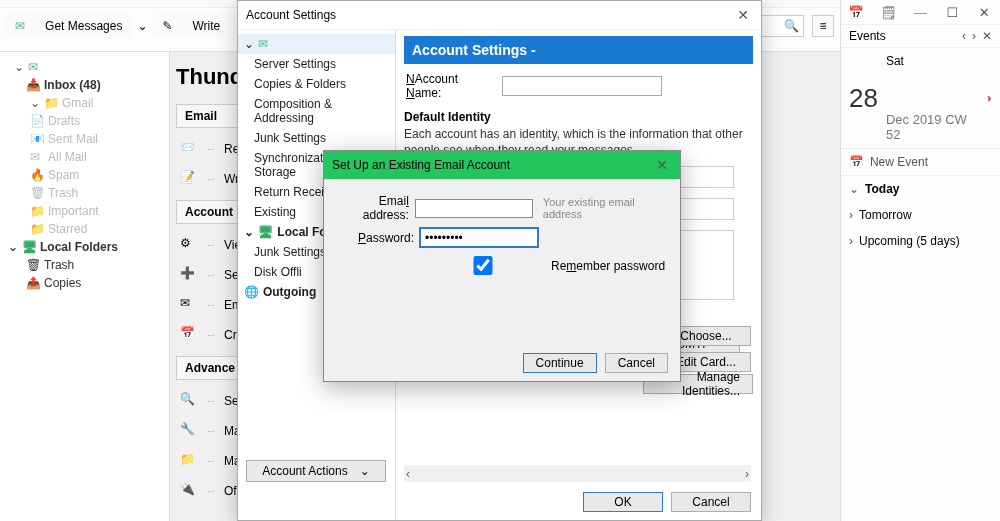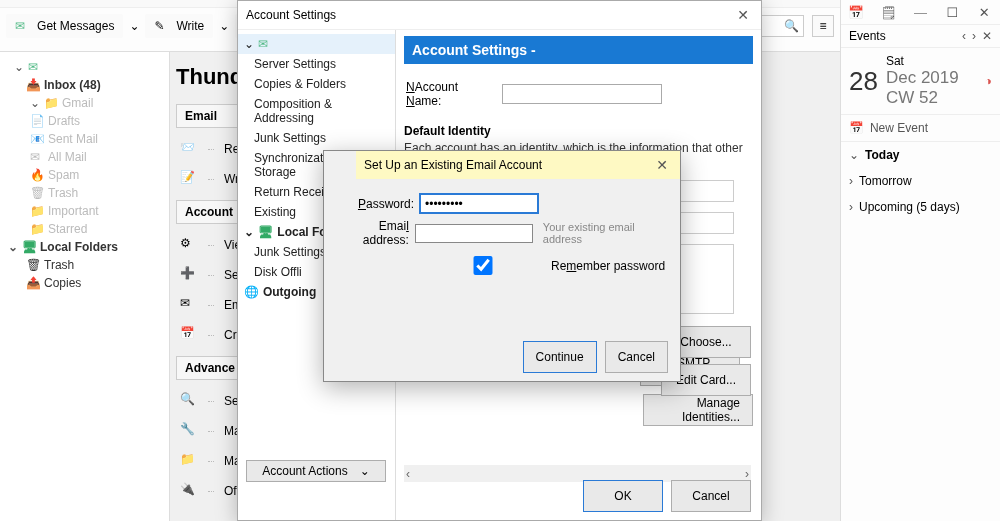--- a/index.html
+++ b/index.html
@@ -2,21 +2,21 @@
 <html><head>
 <meta charset="utf-8">
 <style>
   * { box-sizing: border-box; font-family: "Segoe UI", Tahoma, sans-serif; font-size: 12px; }
   body { margin: 0; width:1000px; height:521px; background:#f0f0f0; overflow:hidden; position:relative;}
   
   
   .main-toolbar { position:absolute; left:0; top:0; width:840px; height:52px; background:#fdfdfd; border-bottom:1px solid #ddd; }
   .main-toolbar .row1 { height:8px; background:#f9f9f9; border-bottom:1px solid #eee;}
   .main-toolbar .row2 { display:flex; align-items:center; height:36px; padding:0 6px; gap:4px;}
-  .tb-btn { display:flex; align-items:center; gap:12px; padding:4px 8px; border:1px solid transparent; border-radius:2px; background:#fafafa;}
+  .tb-btn { display:flex; align-items:center; gap:20px; padding:4px 8px; border:1px solid transparent; border-radius:2px; background:#fafafa;}
   .drop { width:14px; text-align:center;}
   .main-toolbar .searchbox { margin-left:auto; width:160px; height:22px; border:1px solid #ccc; background:#fff; display:flex; align-items:center; justify-content:flex-end; padding-right:4px;}
   .burger { width:22px;height:22px;display:flex;align-items:center;justify-content:center;border:1px solid #ccc; margin-left:4px; background:#fafafa;}
   
   .folder-tree { position:absolute; left:0; top:52px; width:170px; height:469px; background:#fff; border-right:1px solid #ddd; padding:6px 0;}
   .folder-tree .item { display:flex; align-items:center; gap:4px; padding:2px 6px 2px 14px; color:#333;}
   .folder-tree .item.sub { padding-left:30px; color:#bbb; filter:blur(0.6px);}
   .folder-tree .item .ic { width:14px;height:14px;display:inline-block;}
   .folder-tree .tw { width:10px; color:#555;}
   
@@ -31,38 +31,38 @@
   .dlg-acct { position:absolute; left:237px; top:0; width:525px; height:521px; background:#fff; border:1px solid #aaa; box-shadow:0 4px 20px rgba(0,0,0,.25); display:flex; flex-direction:column;}
   .dlg-title { display:flex; align-items:center; padding:6px 8px; border-bottom:1px solid #eee; font-size:12px;}
   .dlg-title .x { margin-left:auto; width:20px;text-align:center; font-size:14px; color:#555;}
   .dlg-body { flex:1; display:flex; overflow:hidden;}
   .acct-tree { width:158px; border-right:1px solid #ddd; background:#fff; padding-top:4px;}
   .acct-tree .row { padding:3px 10px 3px 16px; color:#222;}
   .acct-tree .row.head { background:#e5f1fb; display:flex; align-items:center; gap:4px; padding-left:6px;}
   .acct-tree .row.bold { font-weight:bold; display:flex; align-items:center; gap:4px; padding-left:6px;}
   .acct-right { flex:1; padding:6px 8px; position:relative;}
   .blue-bar { background:#1979d3; color:#fff; font-weight:bold; padding:6px 8px; font-size:14px;}
-  .form-row { display:flex; align-items:center; gap:6px; margin:16px 2px;}
+  .form-row { display:flex; align-items:center; gap:6px; margin:8px 2px;}
   .form-row label{ width:90px; text-align:left;}
   .form-row input[type=text]{ height:20px; border:1px solid #aaa; padding:0 4px; background:#fff;}
   .subhead { font-weight:bold; margin-top:10px;}
   .desc { color:#333; margin:2px 0 8px; line-height:1.35;}
   .grey-input { height:22px; border:1px solid #ccc; background:#fff; width:330px; margin-bottom:10px;}
-  .btn { height:32px; padding:4px 12px; border:1px solid #adadad; background:#e9e9e9; display:inline-flex; align-items:center; justify-content:center;}
+  .btn { height:20px; padding:4px 12px; border:1px solid #adadad; background:#e9e9e9; display:inline-flex; align-items:center; justify-content:center;}
   .right-col-btns { position:absolute; right:10px; display:flex; flex-direction:column; gap:6px;}
   .right-col-btns .btn{width:90px;}
   .acct-actions { position:absolute; left:8px; bottom:38px; width:140px; height:22px; border:1px solid #adadad; background:#e9e9e9; display:flex; align-items:center; justify-content:center; gap:6px;}
   .acct-actions::after{content:"⌄"; margin-left:6px;}
   .dlg-footer { position:absolute; right:10px; bottom:8px; display:flex; gap:8px;}
   .dlg-footer .btn{width:80px;}
   .scroll-hint { position:absolute; bottom:38px; left:166px; right:10px; height:17px; background:#f0f0f0; display:flex; align-items:center; justify-content:space-between; padding:0 2px; color:#666;}
   
   
   .dlg-setup { position:absolute; left:323px; top:150px; width:358px; height:232px; background:#f0f0f0; border:1px solid #888; box-shadow:0 6px 24px rgba(0,0,0,.3); z-index:10;}
-  .dlg-setup .dlg-title{background:#fef9c3;margin-left:32px;}
+  .dlg-setup .dlg-title{background:#22c55e;}
   .setup-body{ padding:8px 12px;}
   .setup-row{ display:flex; align-items:center; gap:6px; margin:6px 0;}
   .setup-row label{ width:78px; text-align:right;}
   .setup-row input{ width:118px; height:19px; border:1px solid #888; background:#fff; padding:0 4px;}
   .setup-row input.focus{ border:1px solid #2a7ad6; box-shadow:0 0 0 1px #2a7ad6;}
   .setup-row .hint{ color:#888; font-size:11px; margin-left:4px;}
   .setup-footer{ position:absolute; left:0; right:0; bottom:8px; display:flex; gap:8px; padding:0 12px;}
   .setup-footer .spacer{flex:1;}
   .setup-footer .btn.primary{ border-color:#2a7ad6;}
   
@@ -70,21 +70,21 @@
   .cal { position:absolute; right:0; top:0; width:160px; height:521px; background:#fdfdfd; border-left:1px solid #ddd;}
   .win-btns{ display:flex; height:25px; align-items:center; justify-content:flex-end; border-bottom:1px solid #eee;}
   .win-btns span{ width:34px; text-align:center; color:#555; font-size:13px;}
   .win-btns .dash{color:#888}
   .cal-head { display:flex; align-items:center; border-bottom:1px solid #eee; padding:4px 8px;}
   .cal-head .lbl{font-size:12px;}
   .cal-head .arrows{margin-left:auto; display:flex; gap:6px; color:#555;}
   .cal-date { display:flex; align-items:center; padding:6px 8px; border-bottom:1px solid #eee; gap:8px;}
   .cal-date .big{ font-size:26px; font-weight:300; color:#333;}
   .cal-date .col .d1{font-weight:normal;}
-  .cal-date .col .d2{color:#777; font-size:17px;}
+  .cal-date .col .d2{color:#777; font-size:13px;margin-top:44px;}
   .cal-date .dot{ margin-left:auto; color:#d9534f;}
   .new-event{ display:flex; align-items:center; gap:6px; padding:6px 8px; border-bottom:1px solid #eee; color:#555;}
   .cal-item{ display:flex; align-items:center; gap:6px; padding:6px 8px;}
   .cal-item .ar{ color:#555;}
   
   .ico-env::before{content:"✉"; color:#5b8;}
   .ico-fold::before{content:"📁";}
   .ico-trash::before{content:"🗑";}
   .ico-out::before{content:"📤";}
   .ico-cal::before{content:"📅";}
@@ -295,27 +295,27 @@
   </div>
 </div>
 
 <div class="dlg-setup">
   <div class="dlg-title">
     <span>Set Up an Existing Email Account</span>
     <span class="x">✕</span>
   </div>
   <div class="setup-body">
     <div class="setup-row">
-      <label><u>P</u>assword:</label>
-      <input type="text" class="focus" value="•••••••••" style="">
-    </div>
-    <div class="setup-row">
       <label>Emai<u>l</u> address:</label>
       <input type="text" style="">
       <span class="hint">Your existing email address</span>
+    </div>
+    <div class="setup-row">
+      <label><u>P</u>assword:</label>
+      <input type="text" class="focus" value="•••••••••" style="">
     </div>
     <div class="setup-row" style="padding-left:84px">
       <input type="checkbox" checked="" style="">
       <span>Re<u>m</u>ember password</span>
     </div>
   </div>
   <div class="setup-footer">
     <span class="spacer"></span>
     <span class="btn primary">Continue</span>
     <span class="btn">Cancel</span>

